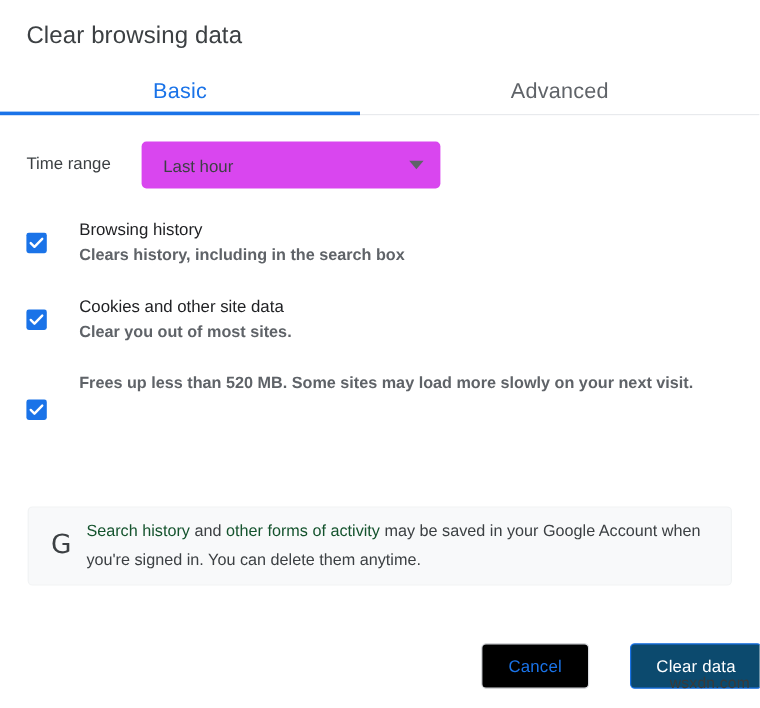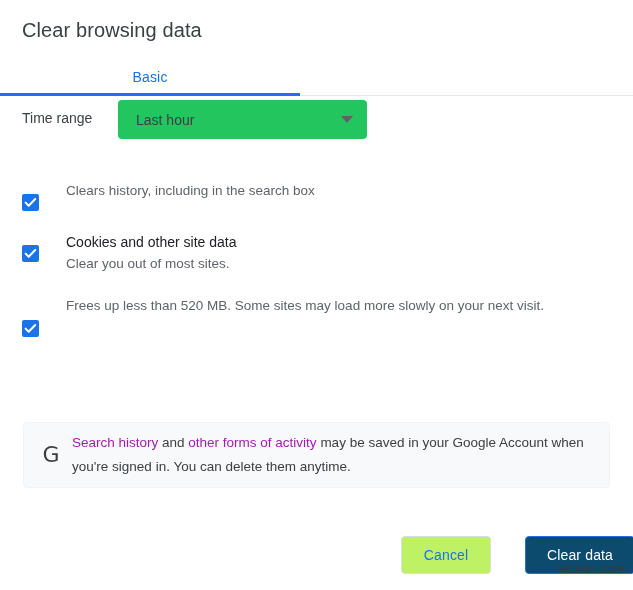--- a/index.html
+++ b/index.html
@@ -44,21 +44,21 @@
     border-bottom: 1px solid #e8eaed;
     box-sizing: border-box;
   }
   .tab {
     position: absolute;
     top: 0;
     height: 37px;
     display: flex;
     align-items: center;
     justify-content: center;
-    font-size: 14px;
+    font-size: 18px;
     letter-spacing: 0.2px;
     cursor: pointer;
     user-select: none;
   }
   .tab-basic {
     left: 0;
     width: 300px;
     color: #1a73e8;
   }
   .tab-advanced {
@@ -72,38 +72,38 @@
     top: 93px;
     width: 300px;
     height: 3px;
     background: #1a73e8;
   }
 
   
   .timerange-row {
     position: absolute;
     left: 0;
-    top: 100px;
+    top: 118px;
     width: 621px;
     height: 40px;
   }
   .timerange-label {
     position: absolute;
     left: 22px;
     top: 10px;
     font-size: 14px;
     color: #3c4043;
   }
   .select-wrap {
     position: absolute;
     left: 118px;
     top: 0;
     width: 249px;
     height: 39px;
-    background: #22c55e;
+    background: #d946ef;
     border-radius: 4px;
     display: flex;
     align-items: center;
     cursor: pointer;
   }
   .select-value {
     position: absolute;
     left: 18px;
     font-size: 14px;
     color: #3c4043;
@@ -161,20 +161,21 @@
   .option-title {
     font-size: 14px;
     line-height: 22px;
     color: #202124;
   }
   .option-desc {
     font-size: 13.5px;
     line-height: 22px;
     color: #5f6368;
     max-width: 540px;
+    font-weight: bold;
   }
 
   
   .row1 .cb-cell { padding-top: 14px; }
   .row2 .cb-cell { padding-top: 14px; }
   .row3 .cb-cell { padding-top: 25px; }
 
   
   .info-card {
     position: absolute;
@@ -201,21 +202,21 @@
     box-sizing: border-box;
   }
   .info-text {
     flex: 1 1 auto;
     font-size: 13.5px;
     line-height: 24px;
     color: #3c4043;
     padding-right: 16px;
   }
   .info-link {
-    color: #a21caf;
+    color: #14532d;
     text-decoration: none;
     cursor: pointer;
   }
 
   
   .footer {
     position: absolute;
     left: 0;
     top: 536px;
     width: 633px;
@@ -229,21 +230,21 @@
     display: flex;
     align-items: center;
     justify-content: center;
     cursor: pointer;
     box-sizing: border-box;
     letter-spacing: 0.15px;
   }
   .btn-cancel {
     left: 401px;
     width: 90px;
-    background: #bef264;
+    background: #000000;
     border: 1px solid #dadce0;
     color: #1a73e8;
   }
   .btn-primary {
     left: 525px;
     width: 110px;
     background: #0c4a6e;
     border: 1px solid #1a73e8;
     color: #ffffff;
   }
@@ -260,20 +261,21 @@
 </style>
 </head>
 <body>
 
 <div class="dialog">
 
   <div class="dialog-title">Clear browsing data</div>
 
   <div class="tabbar">
     <div class="tab tab-basic">Basic</div>
+    <div class="tab tab-advanced">Advanced</div>
   </div>
   <div class="tab-indicator"></div>
 
   <div class="timerange-row">
     <div class="timerange-label">Time range</div>
     <div class="select-wrap">
       <span class="select-value">Last hour</span>
       <span class="select-arrow"></span>
     </div>
   </div>
@@ -282,20 +284,21 @@
 
     <div class="option-row row1">
       <div class="cb-cell">
         <div class="checkbox">
           <svg width="13" height="13" viewBox="0 0 13 13">
             <path d="M1.6 6.6 L4.7 9.7 L11.2 3.0" fill="none" stroke="#ffffff" stroke-width="2" stroke-linecap="round" stroke-linejoin="round"></path>
           </svg>
         </div>
       </div>
       <div class="option-text">
+        <div class="option-title">Browsing history</div>
         <div class="option-desc">Clears history, including in the search box</div>
       </div>
     </div>
 
     <div class="option-row row2">
       <div class="cb-cell">
         <div class="checkbox">
           <svg width="13" height="13" viewBox="0 0 13 13">
             <path d="M1.6 6.6 L4.7 9.7 L11.2 3.0" fill="none" stroke="#ffffff" stroke-width="2" stroke-linecap="round" stroke-linejoin="round"></path>
           </svg>

